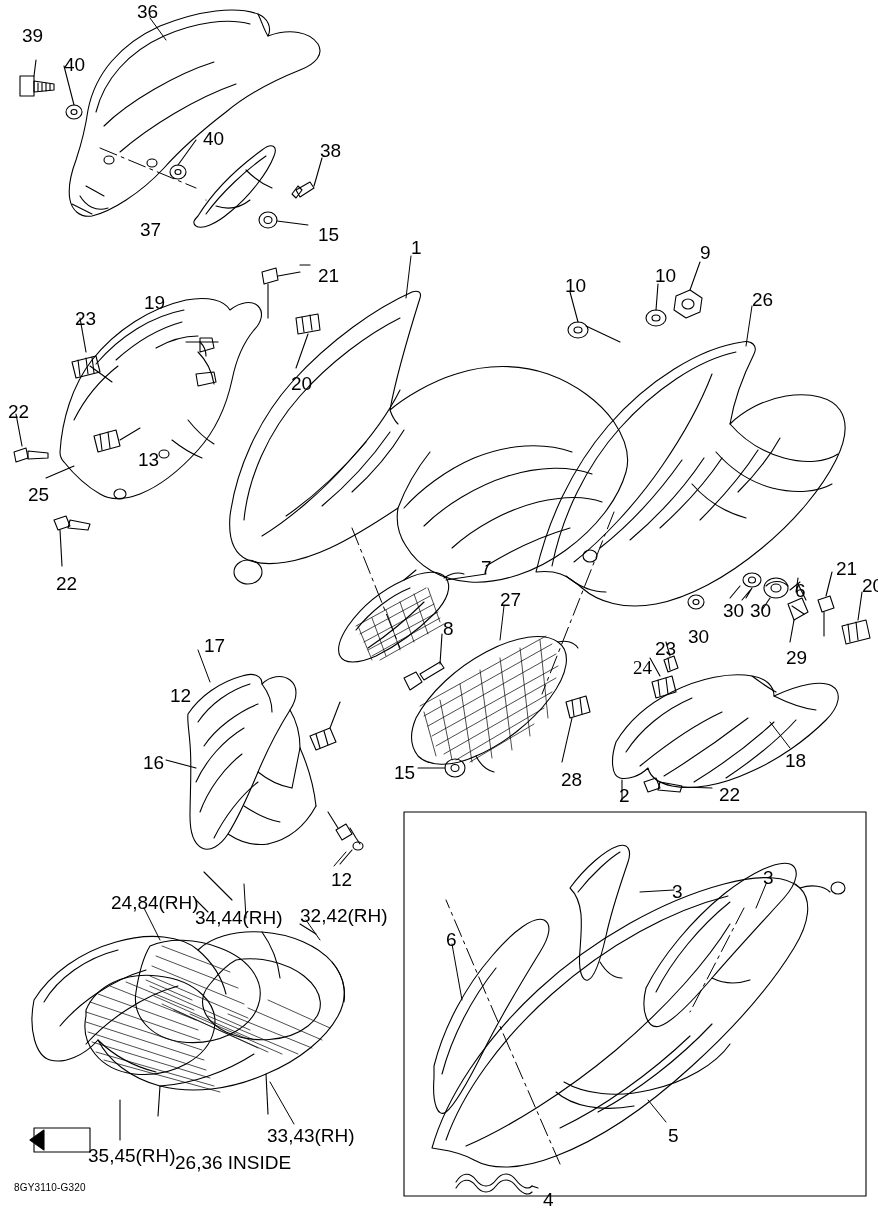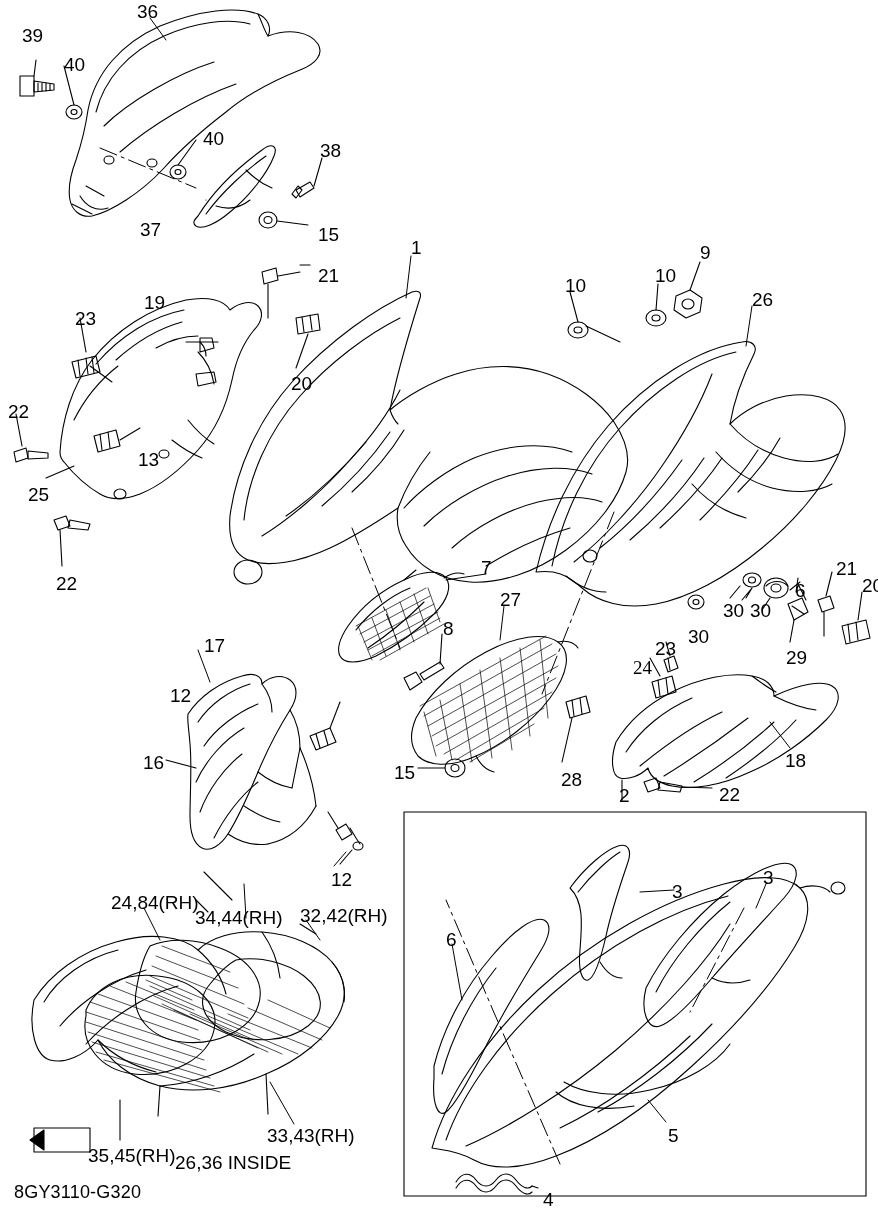--- a/index.html
+++ b/index.html
@@ -1,21 +1,21 @@
 <!DOCTYPE html>
 <html><head>
 <meta charset="utf-8">
 <style>
   html,body{margin:0;padding:0;background:#fff;}
   body{width:878px;height:1208px;position:relative;overflow:hidden;
        font-family:"Liberation Sans", sans-serif;color:#000;}
   #sheet{position:absolute;left:0;top:0;width:878px;height:1208px;}
   svg.art{position:absolute;left:0;top:0;width:878px;height:1208px;}
   .lbl{position:absolute;font-size:19px;line-height:15px;color:#000;white-space:nowrap;}
-  .code{position:absolute;font-size:18px;letter-spacing:.2px;}
+  .code{position:absolute;font-size:10px;letter-spacing:.2px;}
   .fwd{position:absolute;font-size:11px;font-weight:bold;}
 </style>
 </head>
 <body>
 
 <div id="sheet">
 
 <svg class="art" viewBox="0 0 878 1208" xmlns="http://www.w3.org/2000/svg">
   <g fill="none" stroke="#000" stroke-width="1.1" stroke-linejoin="round" stroke-linecap="round">
 

